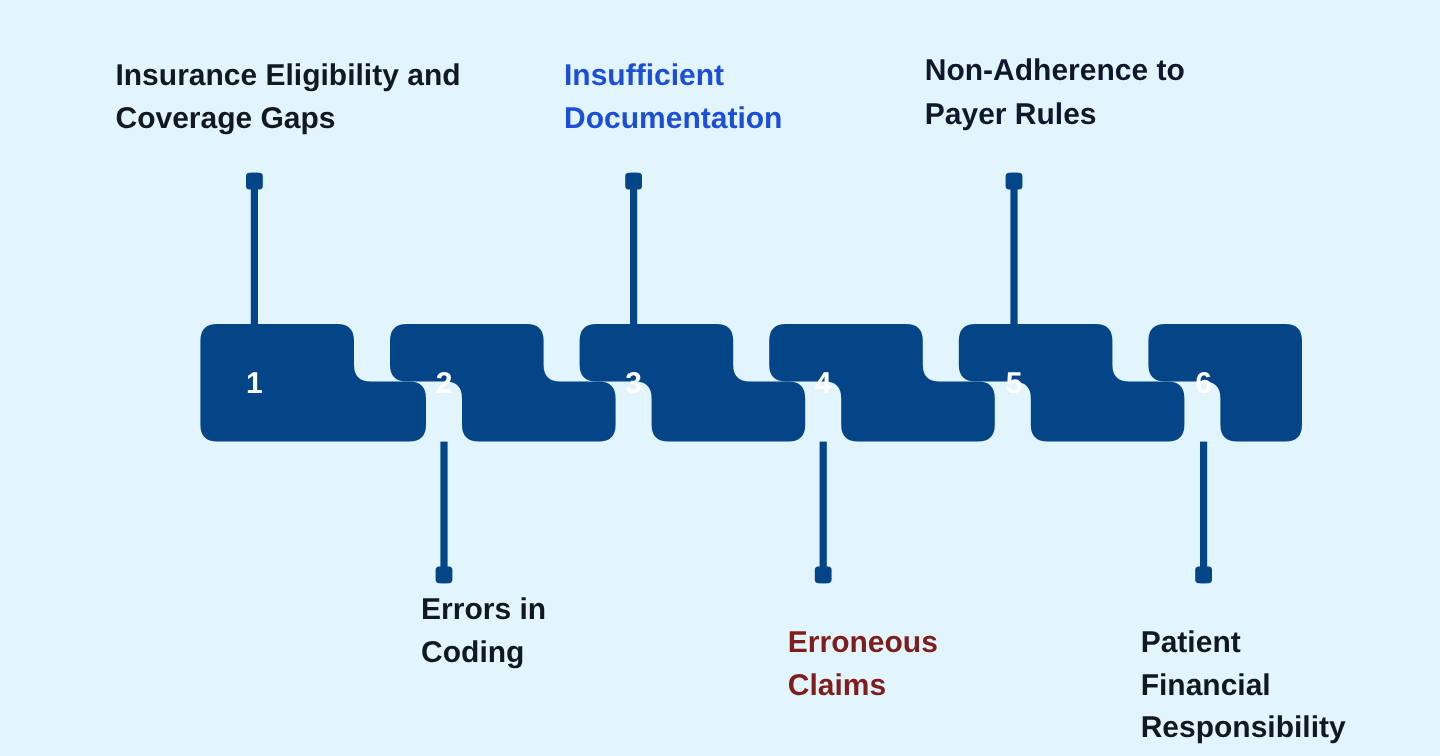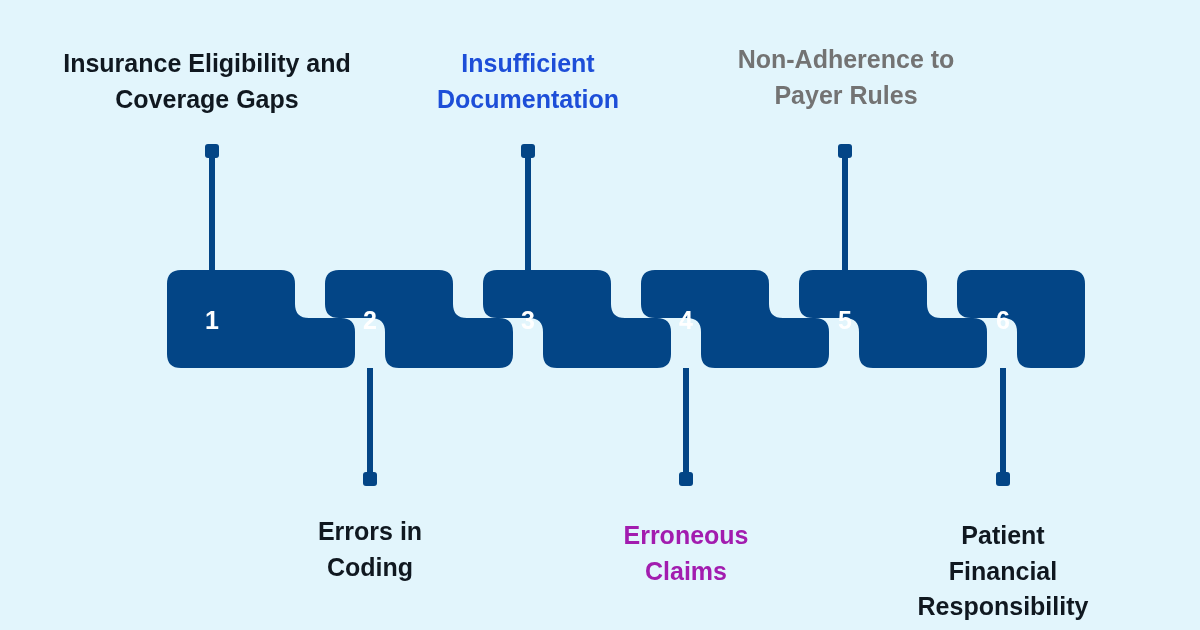--- a/index.html
+++ b/index.html
@@ -42,24 +42,25 @@
     line-height: 1;
     transform: translate(-50%, -50%);
     letter-spacing: 0px;
   }
   .caption {
     position: absolute;
     color: #101820;
     font-family: "Liberation Sans", sans-serif;
     font-size: 25px;
     font-weight: bold;
-    text-align: center;
+    text-align: left;
     line-height: 1.42;
     transform: translateX(-50%);
     white-space: pre-line;
+    margin-left: 33px;
   }
   .caption.below {
     
   }
 </style>
 </head>
 <body>
 
 <div id="infographic">
   <div id="stage">
@@ -101,26 +102,26 @@
         <div class="step-number" style="left: 212px; top: 320px; color: rgb(255, 255, 255);">1</div>
         <div class="step-number" style="left: 370px; top: 320px; color: rgb(255, 255, 255);">2</div>
         <div class="step-number" style="left: 528px; top: 320px; color: rgb(255, 255, 255);">3</div>
         <div class="step-number" style="left: 686px; top: 320px; color: rgb(255, 255, 255);">4</div>
         <div class="step-number" style="left: 845px; top: 320px; color: rgb(255, 255, 255);">5</div>
         <div class="step-number" style="left: 1003px; top: 320px; color: rgb(255, 255, 255);">6</div>
       </div>
     <div id="captions">
         <div class="caption above" style="left: 207px; top: 46px; color: rgb(16, 24, 32);">Insurance Eligibility and
 Coverage Gaps</div>
-        <div class="caption below" style="left: 370px; top: 514px; color: rgb(16, 24, 32);">Errors in
+        <div class="caption below" style="left: 370px; top: 491px; color: rgb(16, 24, 32);">Errors in
 Coding</div>
         <div class="caption above" style="left: 528px; top: 46px; color: #1d4ed8;">Insufficient
 Documentation</div>
-        <div class="caption below" style="left: 686px; top: 518px; color: #a21caf;">Erroneous
+        <div class="caption below" style="left: 686px; top: 518px; color: #7f1d1d;">Erroneous
 Claims</div>
-        <div class="caption above" style="left: 846px; top: 42px; color: #737373;">Non-Adherence to
+        <div class="caption above" style="left: 846px; top: 42px; color: #0f172a;">Non-Adherence to
 Payer Rules</div>
         <div class="caption below" style="left: 1003px; top: 518px; color: rgb(16, 24, 32);">Patient Financial
 Responsibility Confusion</div>
       </div>
 
   </div>
 </div>
 
 </body></html>

